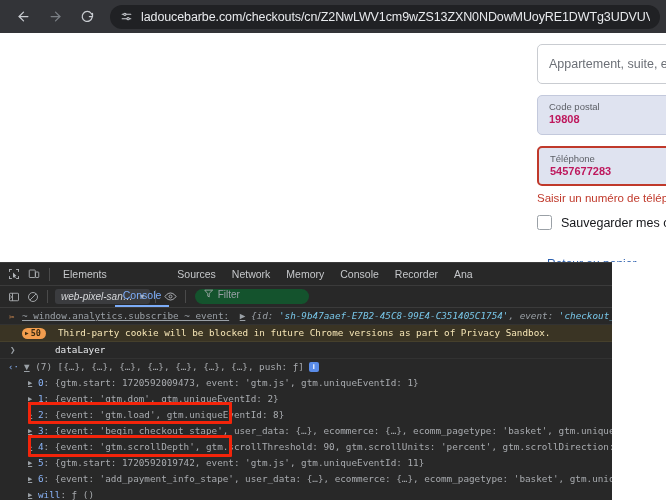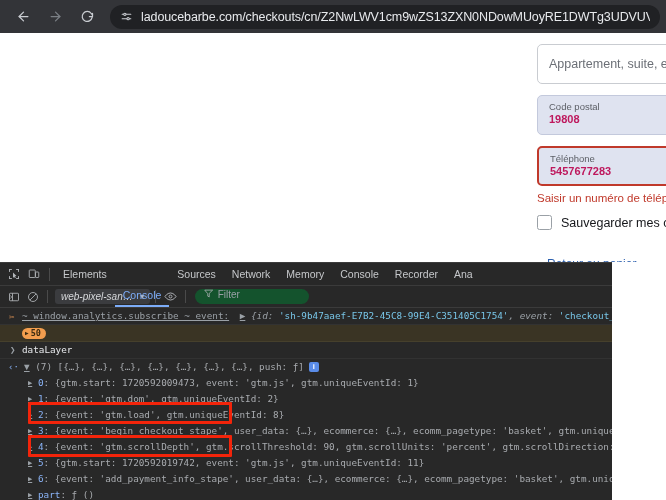--- a/index.html
+++ b/index.html
@@ -145,22 +145,22 @@
   .badge50 .bt{font-size:6px;margin-right:2px;}
   .gtm-i{
     display:inline-flex;align-items:center;justify-content:center;
     width:10px;height:10px;border-radius:2px;background:#5a8ce8;color:#fff;
     font-size:7.5px;font-weight:700;margin-left:5px;vertical-align:1px;
     font-family:"Liberation Sans",sans-serif;
   }
   .pinicon{position:absolute;left:9px;top:1px;color:#d08a50;font-size:9px;}
   .k-dim{color:#9aa0a6;text-decoration:underline;}
   .k-italic{font-style:italic;color:#9aa0a6;}
-  .k-strit{color:#78c6e8;}
-  .k-white{color:#e8eaed;}
+  .k-strit{font-style:italic;color:#78c6e8;}
+  .k-white{color:#e8eaed;margin-left:33px;}
   .k-prop{color:#8ab4f8;}
   .k-objdim{color:#a8abaf;}
 
   
   .redbox{
     position:absolute;border:3px solid #f3240a;box-sizing:border-box;
     pointer-events:none;border-radius:1px;
   }
 </style>
 </head>
@@ -301,21 +301,21 @@
         <span class="pinicon">✂</span>
         <span class="k-dim">~ window.analytics.subscribe ~ event:</span>
         <span class="k-dim" style="margin-left:5px;">▶</span>
         <span class="k-italic">{</span><span class="k-italic">id</span><span class="k-italic">: </span><span class="k-strit">'sh-9b47aaef-E7B2-45C8-99E4-C351405C1754'</span><span class="k-italic">, </span><span class="k-italic">event</span><span class="k-italic">: </span><span class="k-strit">'checkout_contact_info_submitted'</span>
       </div>
 
       <div class="crow warn">
         <span class="badge50">
             <span class="bt">▶</span>
             <span>50</span>
-          </span>
+          </span><span>Third-party cookie will be blocked in future Chrome versions as part of Privacy Sandbox.</span>
       </div>
 
       <div class="crow input">
         <span class="arrow-in">❯</span>
         <span class="k-white">dataLayer</span>
       </div>
 
       <div class="crow plain">
         <span class="arrow-out">‹·</span>
         <span class="k-dim" style="margin-left:2px;">▼</span>
@@ -345,21 +345,21 @@
       <div class="crow plain" style="padding-left:38px;">
         <span class="k-dim" style="position:absolute;left:28px;font-size:7px;">▶</span>
         <span class="k-prop">5</span><span class="k-objdim">: </span><span class="k-objdim">{gtm.start: 1720592019742, event: 'gtm.js', gtm.uniqueEventId: 11}</span>
       </div>
       <div class="crow plain" style="padding-left:38px;">
         <span class="k-dim" style="position:absolute;left:28px;font-size:7px;">▶</span>
         <span class="k-prop">6</span><span class="k-objdim">: </span><span class="k-objdim">{event: 'add_payment_info_stape', user_data: {…}, ecommerce: {…}, ecomm_pagetype: 'basket', gtm.uniqueEventId: 12}</span>
       </div>
       <div class="crow plain" style="padding-left:38px;">
         <span class="k-dim" style="position:absolute;left:28px;font-size:7px;">▶</span>
-        <span class="k-prop">part</span><span class="k-objdim">: </span><span class="k-objdim">ƒ ()</span>
+        <span class="k-prop">will</span><span class="k-objdim">: </span><span class="k-objdim">ƒ ()</span>
       </div>
 
     </div>
 
     <div class="redbox" style="left:28px;top:139px;width:204px;height:22px;"></div>
     <div class="redbox" style="left:28px;top:172px;width:204px;height:22px;"></div>
 
   </div>
 
 </div>

